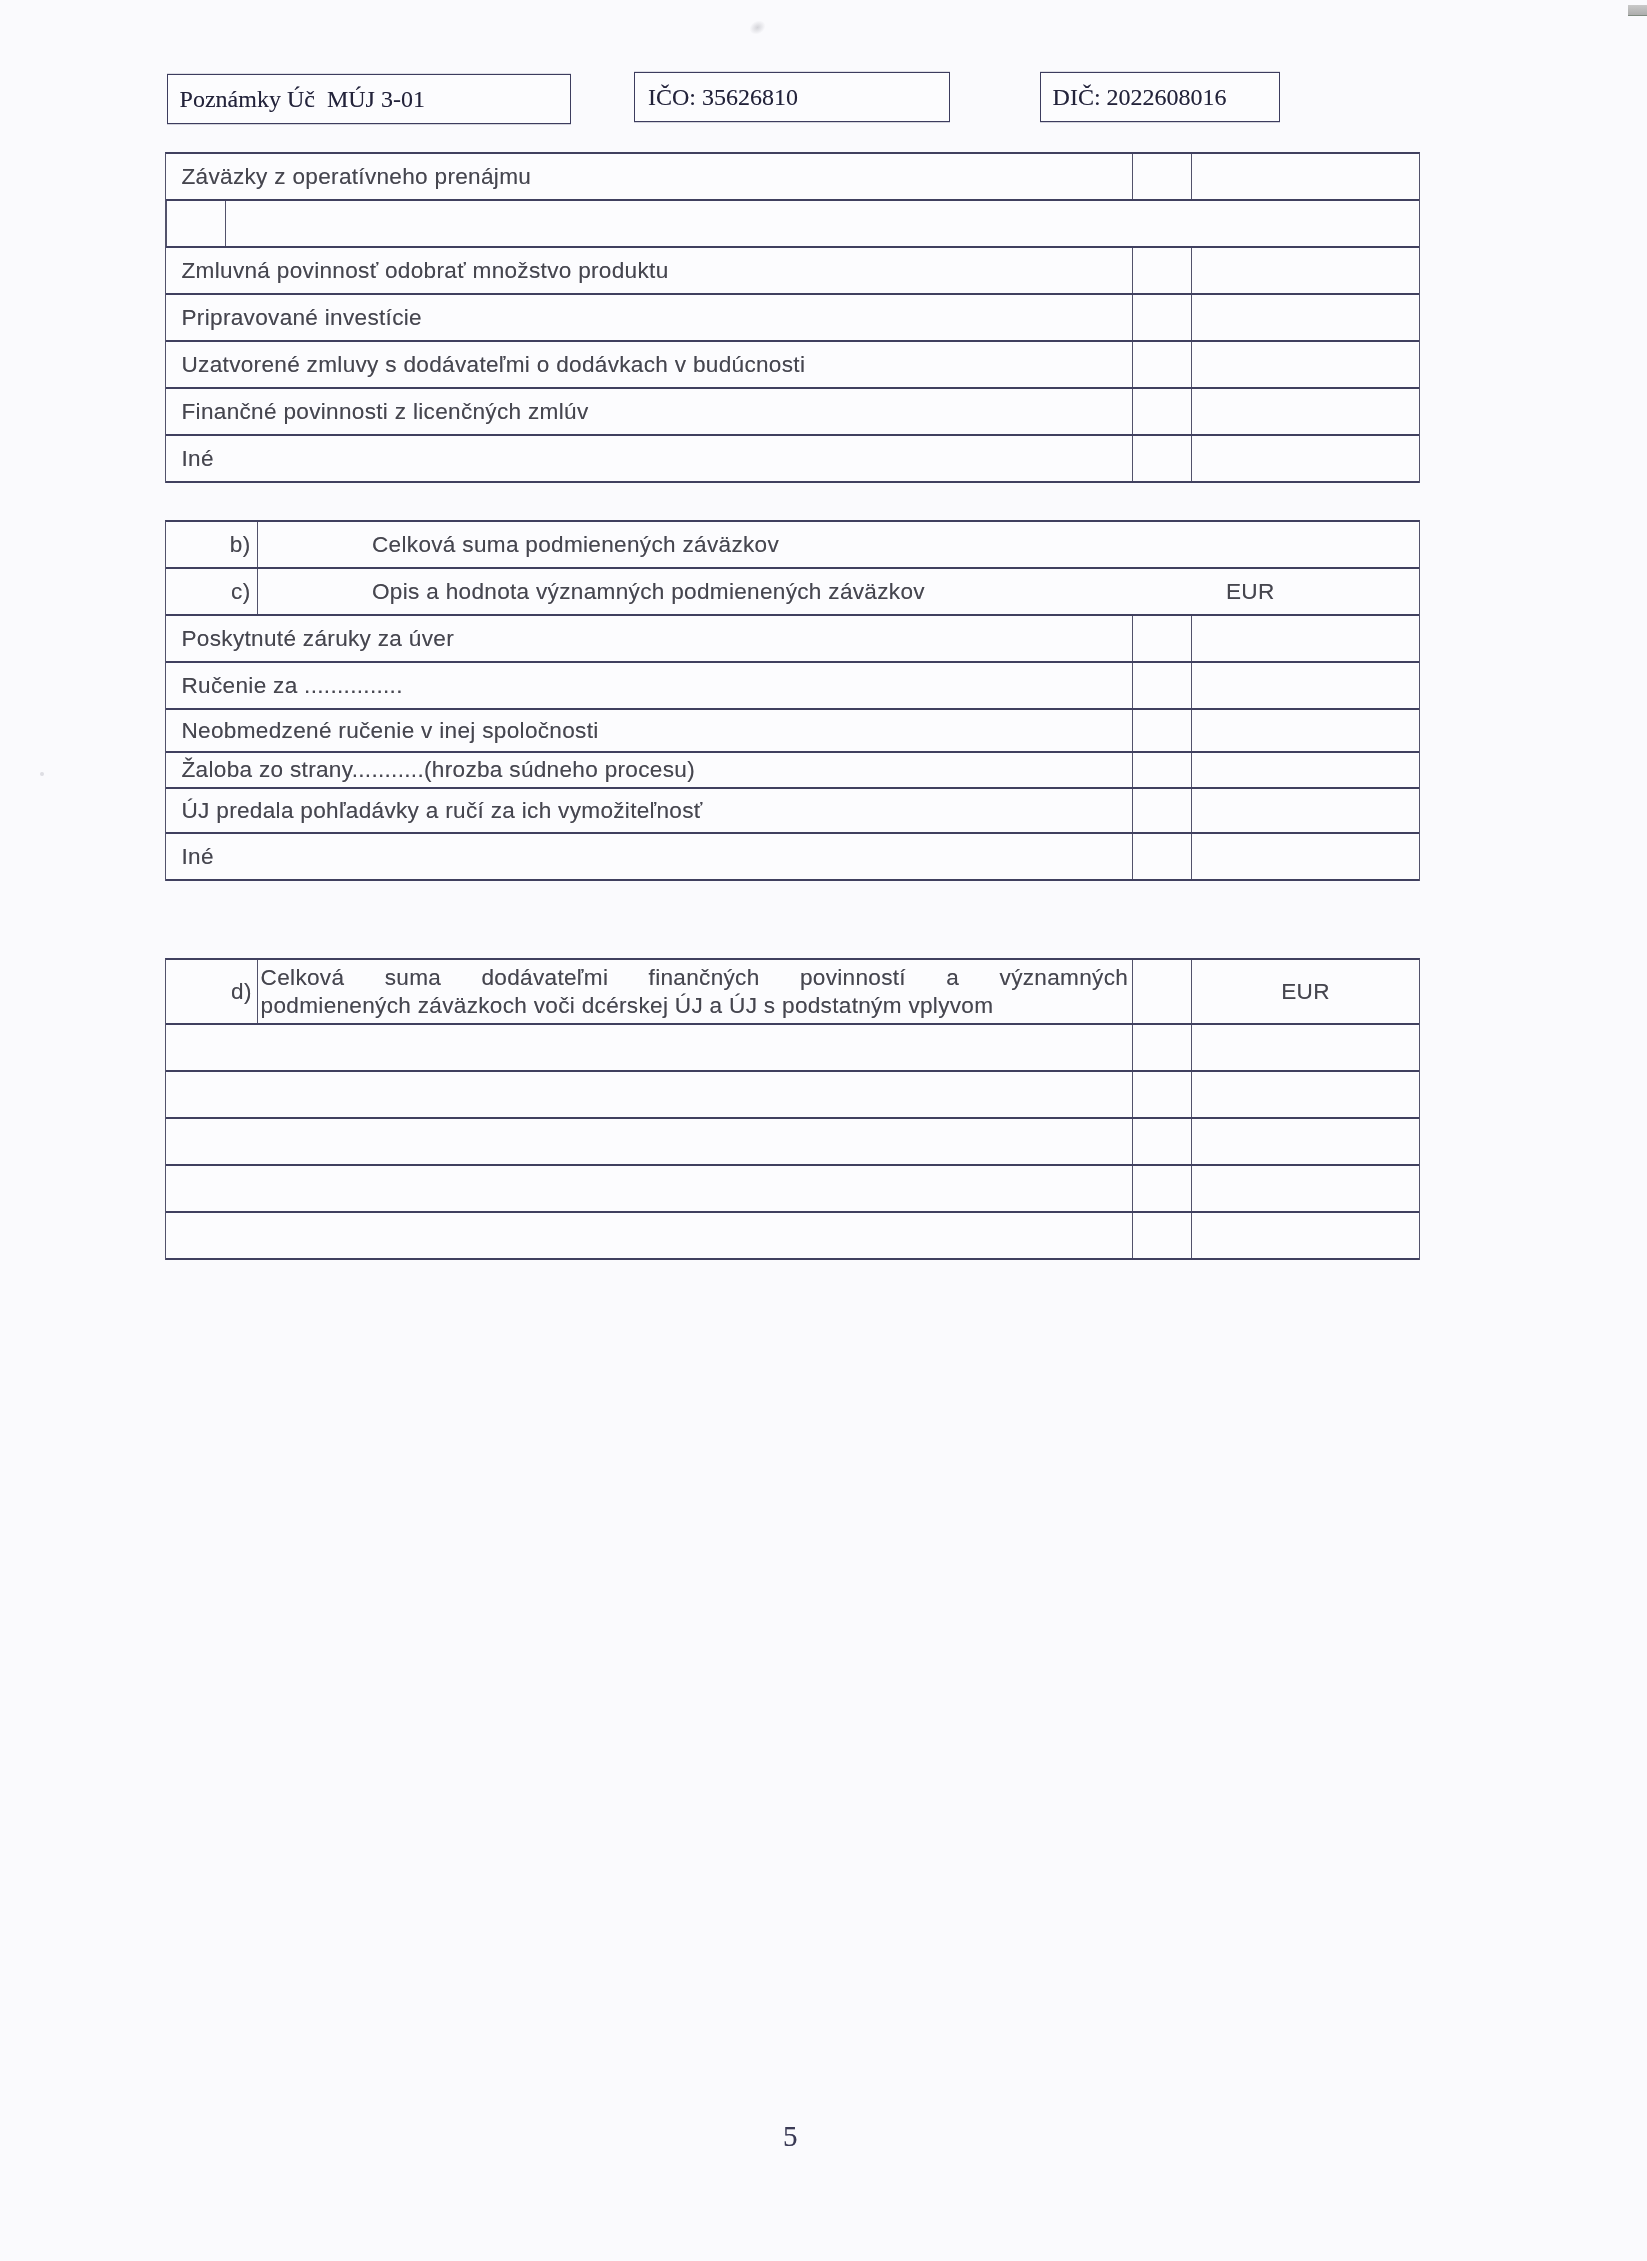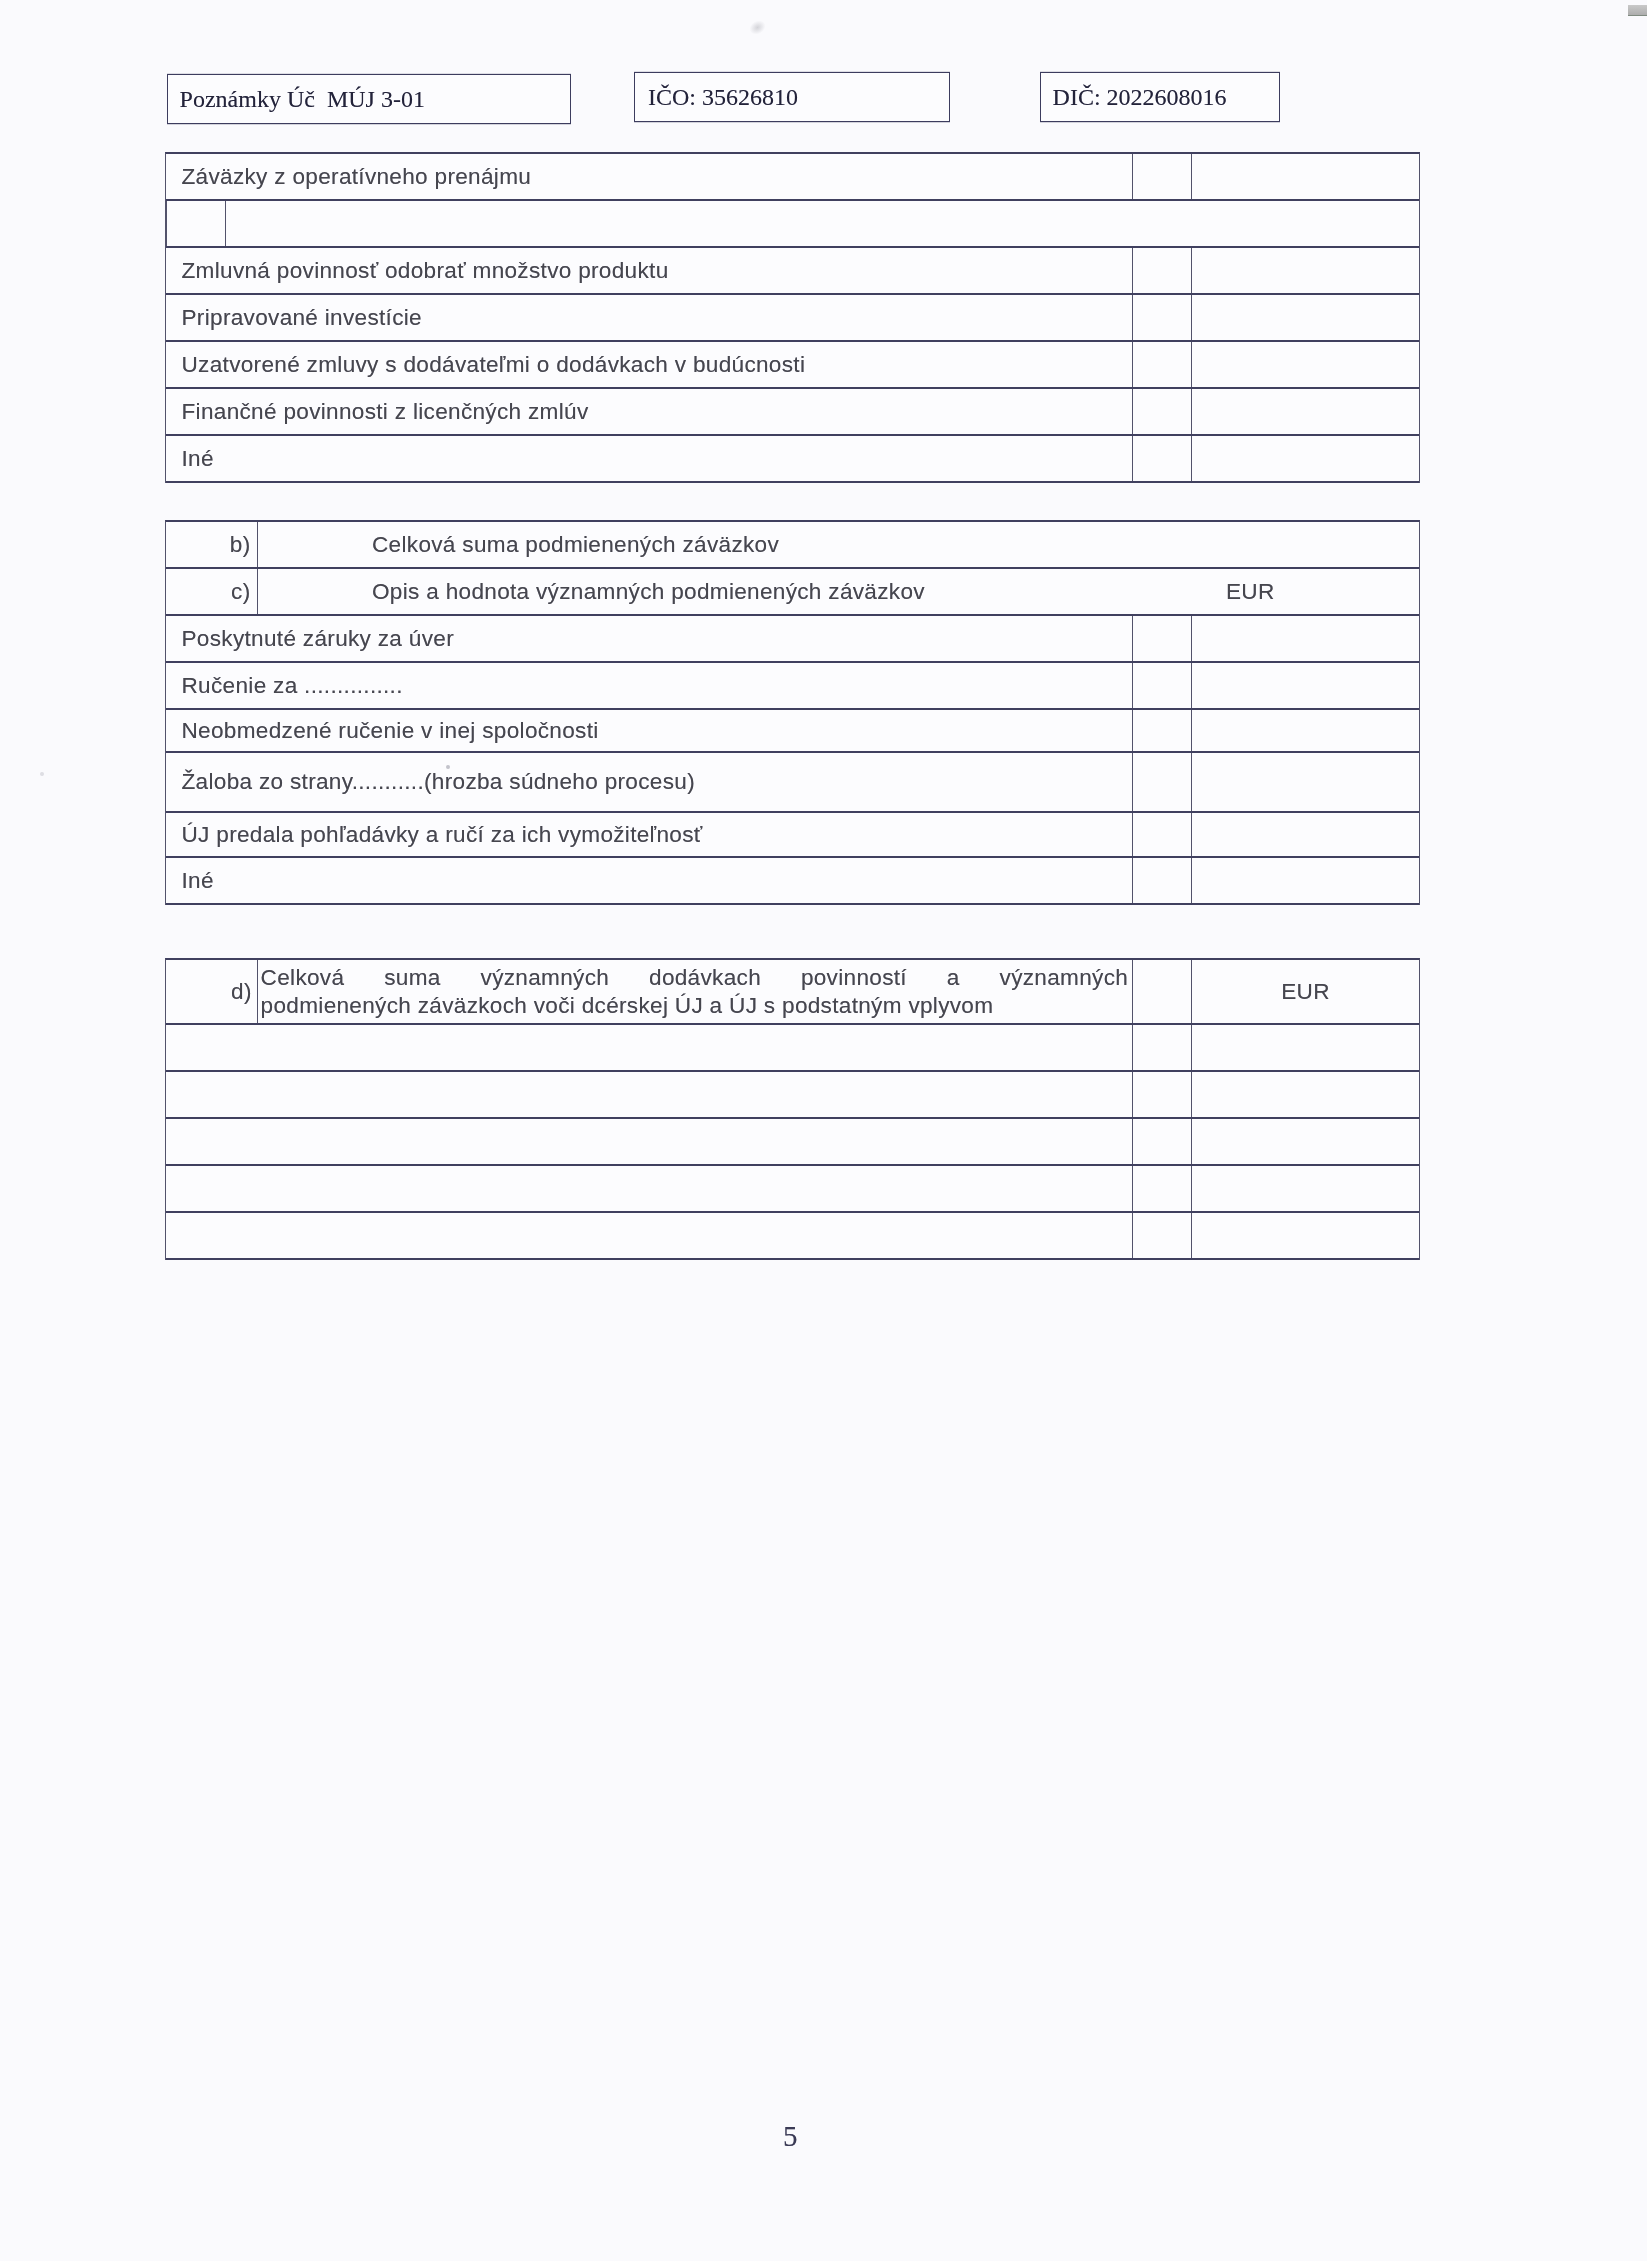--- a/index.html
+++ b/index.html
@@ -73,21 +73,21 @@
   .c-eur{ flex:1 1 auto; padding-left:34px; }
 
   
   .table-one{ top:152px; }
   .table-two{ top:520px; }
   .table-three{ top:958px; }
 
   
   .table-two .r1{height:47px;} .table-two .r2{height:47px;}
   .table-two .r3{height:47px;} .table-two .r4{height:47px;}
-  .table-two .r5{height:43px;} .table-two .r6{height:60px;}
+  .table-two .r5{height:43px;} .table-two .r6{height:36px;}
   .table-two .r7{height:45px;} .table-two .r8{height:47px;}
 
   
   .d-header{ height:65px; }
   .c-dletter{ flex:0 0 92px; border-right:1.3px solid var(--line-v); justify-content:flex-end; align-items:center; padding-right:5.2px; }
   .c-dlabel{
     flex:0 0 874px;
     flex-direction:column;
     justify-content:center;
     align-items:stretch;
@@ -222,21 +222,21 @@
       <div class="cell c-label scan-text">Iné</div>
       <div class="cell c-narrow"></div>
       <div class="cell c-value"></div>
     </div>
   </div>
 
   <div class="stable table-three">
     <div class="t-row d-header">
       <div class="cell c-dletter scan-text">d)</div>
       <div class="cell c-dlabel scan-text">
-        <div class="d-line1">Celková suma významných dodávkach povinností a významných</div>
+        <div class="d-line1">Celková suma dodávateľmi finančných povinností a významných</div>
         <div class="d-line2">podmienených záväzkoch voči dcérskej ÚJ a ÚJ s podstatným vplyvom</div>
       </div>
       <div class="cell c-narrow"></div>
       <div class="cell c-eur-center scan-text">EUR</div>
     </div>
     <div class="t-row">
       <div class="cell c-label"></div>
       <div class="cell c-narrow"></div>
       <div class="cell c-value"></div>
     </div>

